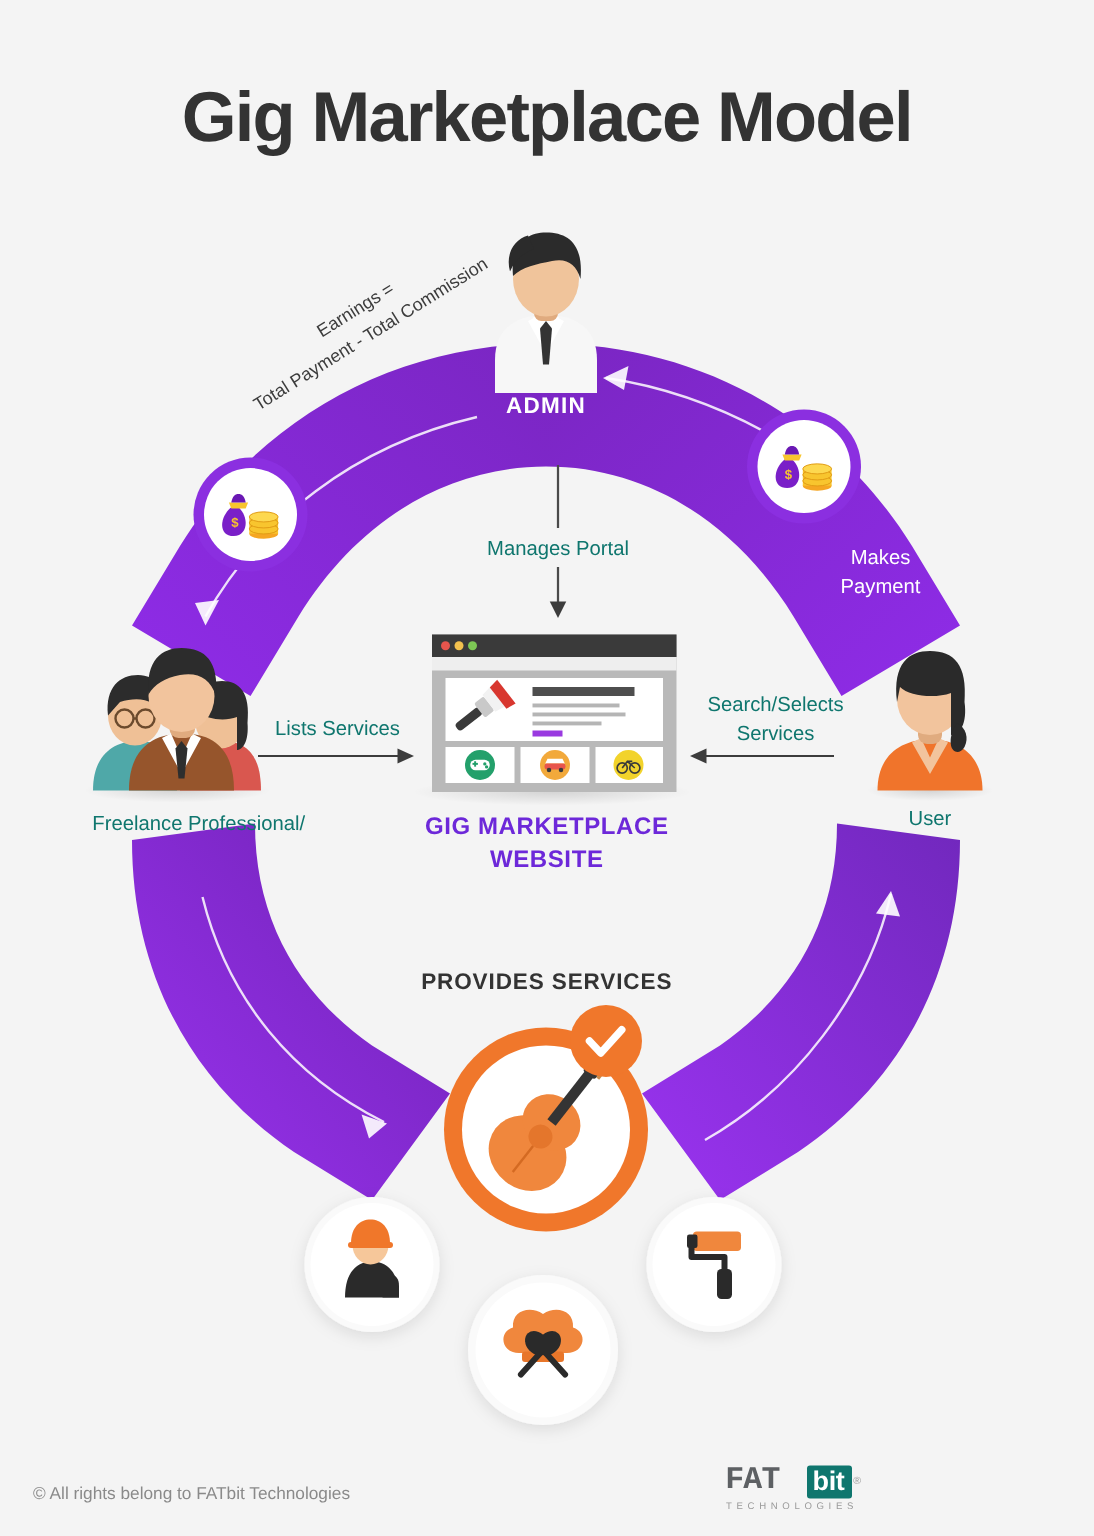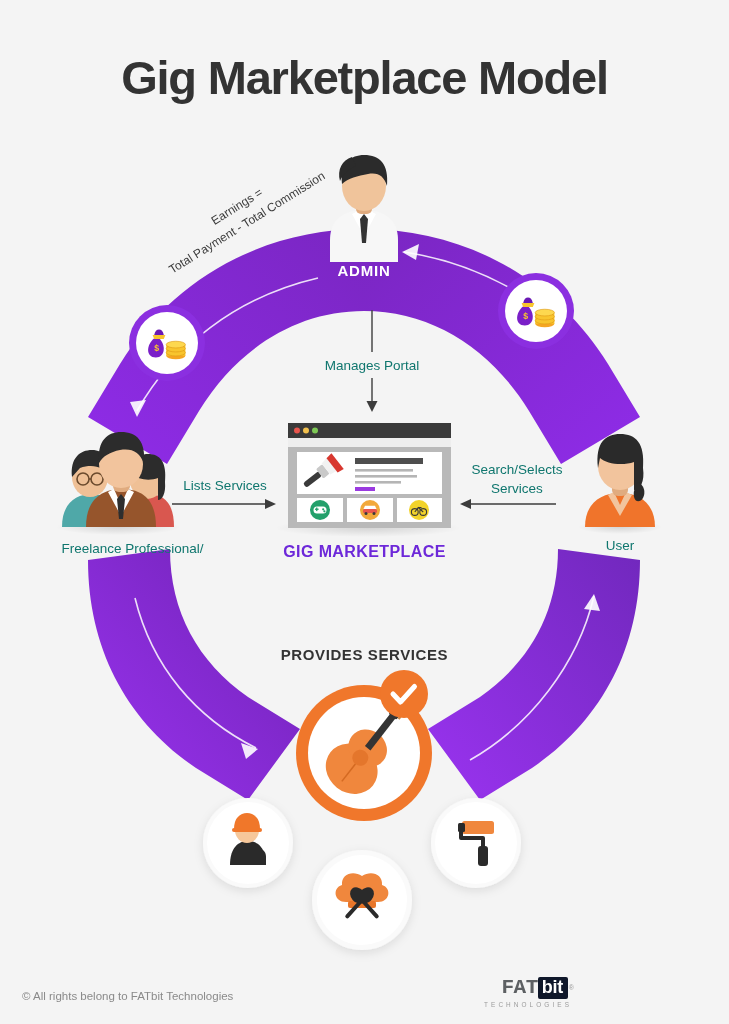--- a/index.html
+++ b/index.html
@@ -106,26 +106,26 @@
     justify-content: flex-end;
   }
   .logo-fat {
     font-size: 21px;
     font-weight: bold;
     color: #5d6063;
     letter-spacing: -0.5px;
     font-family: Liberation Mono, monospace;
   }
   .logo-bit {
-    background: #0f172a;
+    background: #0f766e;
     color: #ffffff;
     font-size: 18px;
     font-weight: bold;
     padding: 0px 5px 1px 4px;
-    margin-left: 0;
+    margin-left: 18px;
     border-radius: 2px;
     letter-spacing: -0.3px;
   }
   .logo-reg {
     font-size: 7px;
     color: #9a9a9a;
     vertical-align: top;
     margin-left: 1px;
   }
   .logo-tech {
@@ -470,30 +470,35 @@
 
   <div class="lbl lbl-admin">ADMIN</div>
 
   <div class="lbl lbl-earnings">
     <div>Earnings =</div>
     <div>Total Payment - Total Commission</div>
   </div>
 
   <div class="lbl lbl-manages">Manages Portal</div>
 
+  <div class="lbl lbl-makes-payment">
+    <div>Makes</div>
+    <div>Payment</div>
+  </div>
 
   <div class="lbl lbl-lists">Lists Services</div>
 
   <div class="lbl lbl-search">
     <div>Search/Selects</div>
     <div>Services</div>
   </div>
 
   <div class="lbl lbl-gigsite">
     <div>GIG MARKETPLACE</div>
+    <div>WEBSITE</div>
   </div>
 
   <div class="lbl lbl-freelancer">
     <div>Freelance Professional/</div>
   </div>
 
   <div class="lbl lbl-user">User</div>
 
   <div class="lbl lbl-provides">PROVIDES SERVICES</div>
 

